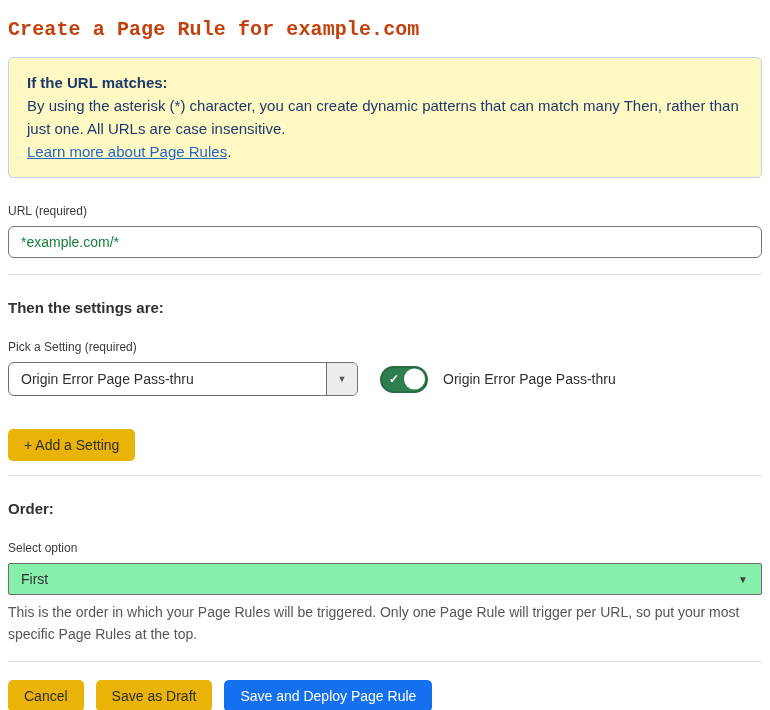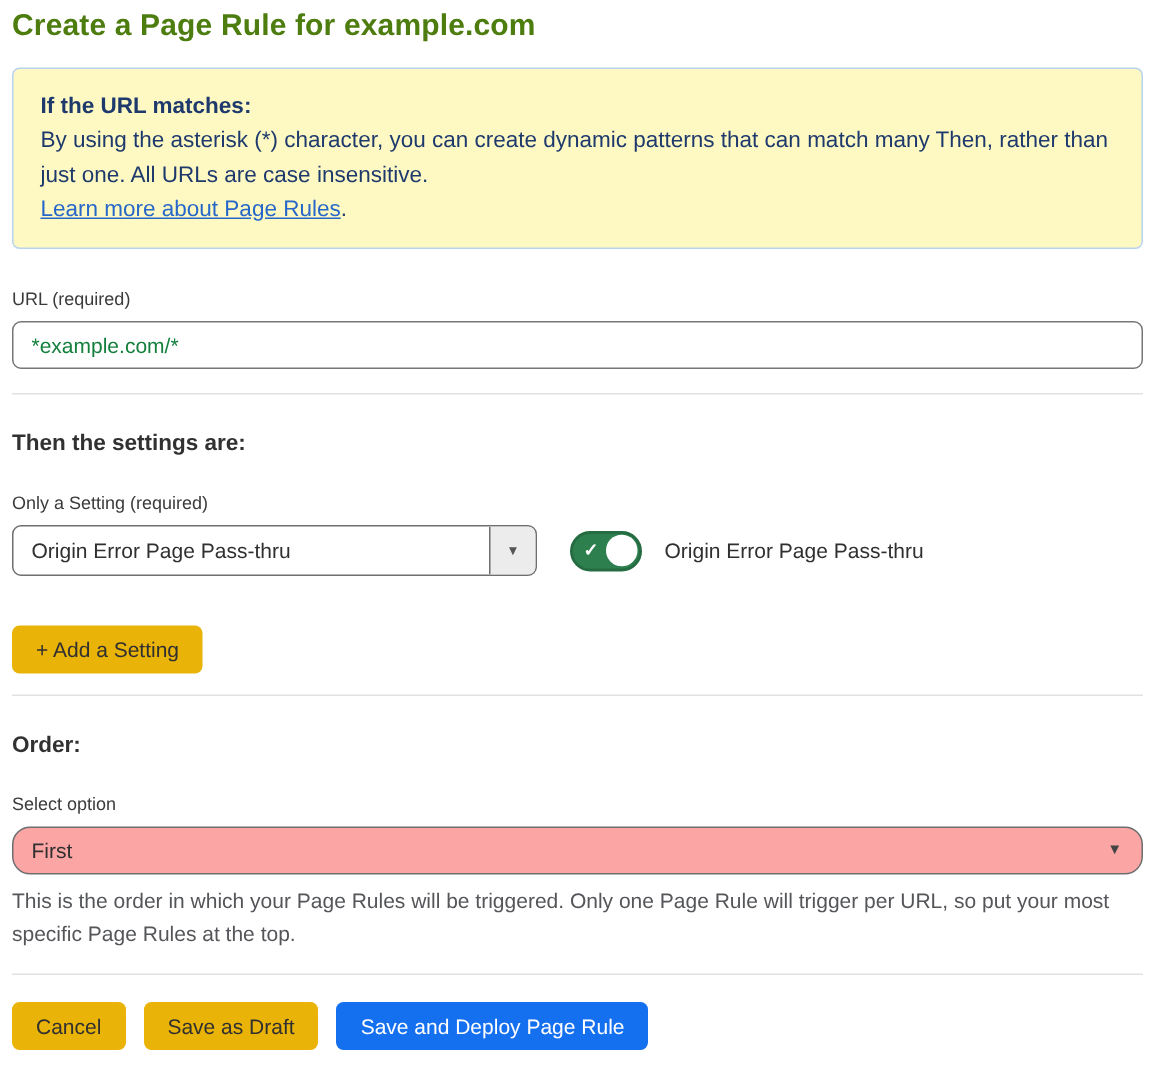--- a/index.html
+++ b/index.html
@@ -8,23 +8,24 @@
     width: 770px; height: 710px;
     font-family: "Liberation Sans", sans-serif;
     color: #313131;
     overflow: hidden;
   }
   .container { padding: 6px 8px 0 8px; }
 
   .page-title {
     font-size: 20px;
     font-weight: 700;
-    color: #4d7c0f;
-    margin: 0 0 16px 0;
+    color: #c2410c;
+    margin: 12px 0 16px 0;
     letter-spacing: 0.1px;
+    font-family: Liberation Mono, monospace;
   }
 
   
   .info-box {
     background: #fef9c3;
     border: 1px solid #b7d3ef;
     border-radius: 5px;
     padding: 13px 18px 14px 18px;
     color: #1e3a6d;
     font-size: 15px;
@@ -173,22 +174,22 @@
     color: #ffffff;
   }
   .add-setting-btn { margin-top: 33px; }
 
   
   .select {
     position: relative;
     width: 100%;
     height: 32px;
     border: 1px solid #6e6e6e;
-    border-radius: 12px;
-    background: #fca5a5;
+    border-radius: 2px;
+    background: #86efac;
     display: flex;
     align-items: center;
     padding: 0 12px;
     font-size: 14px;
     color: #303030;
     cursor: pointer;
   }
   .select-arrow {
     position: absolute;
     right: 13px;
@@ -225,21 +226,21 @@
     <div><a class="info-link">Learn more about Page Rules</a><span class="info-link-suffix">.</span></div>
   </div>
 
   <div class="field-label">URL (required)</div>
   <input class="text-input" type="text" value="*example.com/*" style="">
 
   <hr class="divider">
 
   <div class="section-heading">Then the settings are:</div>
 
-  <div class="field-label">Only a Setting (required)</div>
+  <div class="field-label">Pick a Setting (required)</div>
 
   <div class="setting-row">
     <div class="dropdown">
       <div class="dropdown-value">Origin Error Page Pass-thru</div>
       <div class="dropdown-arrow-box">
         <span>▼</span>
       </div>
     </div>
 
     <div class="toggle" role="switch" aria-checked="true">

